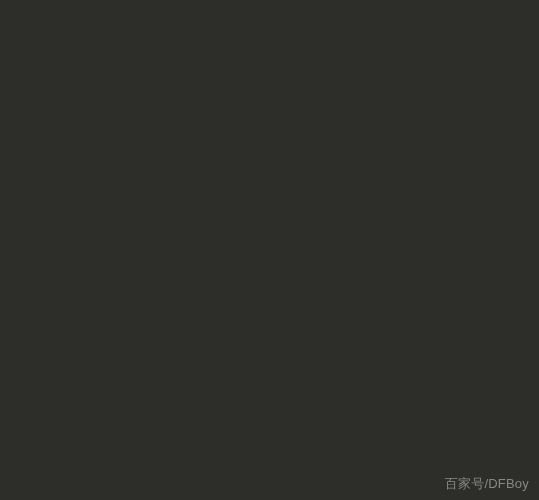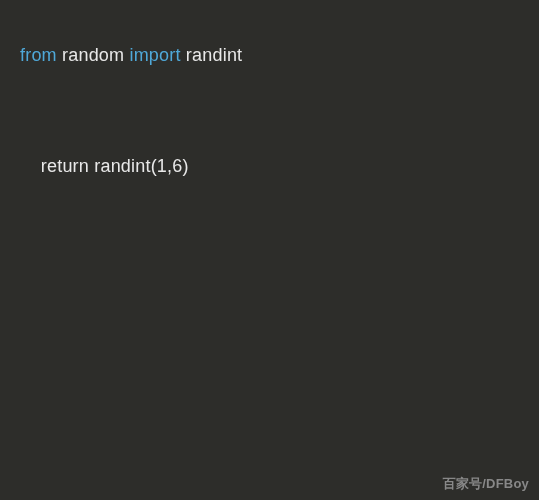--- a/index.html
+++ b/index.html
@@ -18,30 +18,28 @@
     }
     .code-block { white-space: pre; }
     .kw-blue { color: #4fa8d8; }
     .blank { height: 1.5em; }
     .watermark {
       position: absolute;
       bottom: 6px;
       right: 10px;
       font-size: 13px;
       color: #888;
-      font-weight: 700;
+      font-weight: 400;
     }
   </style>
 </head>
 <body>
 
 <div class="code-block">
-<div><span class="kw-blue">from</span><span> random </span><span class="kw-blue">import</span><span> randint</span></div>
 <div class="blank"></div>
-<div>    return randint(1,6)</div>
 <div class="blank"></div>
 <div class="blank"></div>
 <div class="blank"></div>
 
 
 
 
 
 
 

